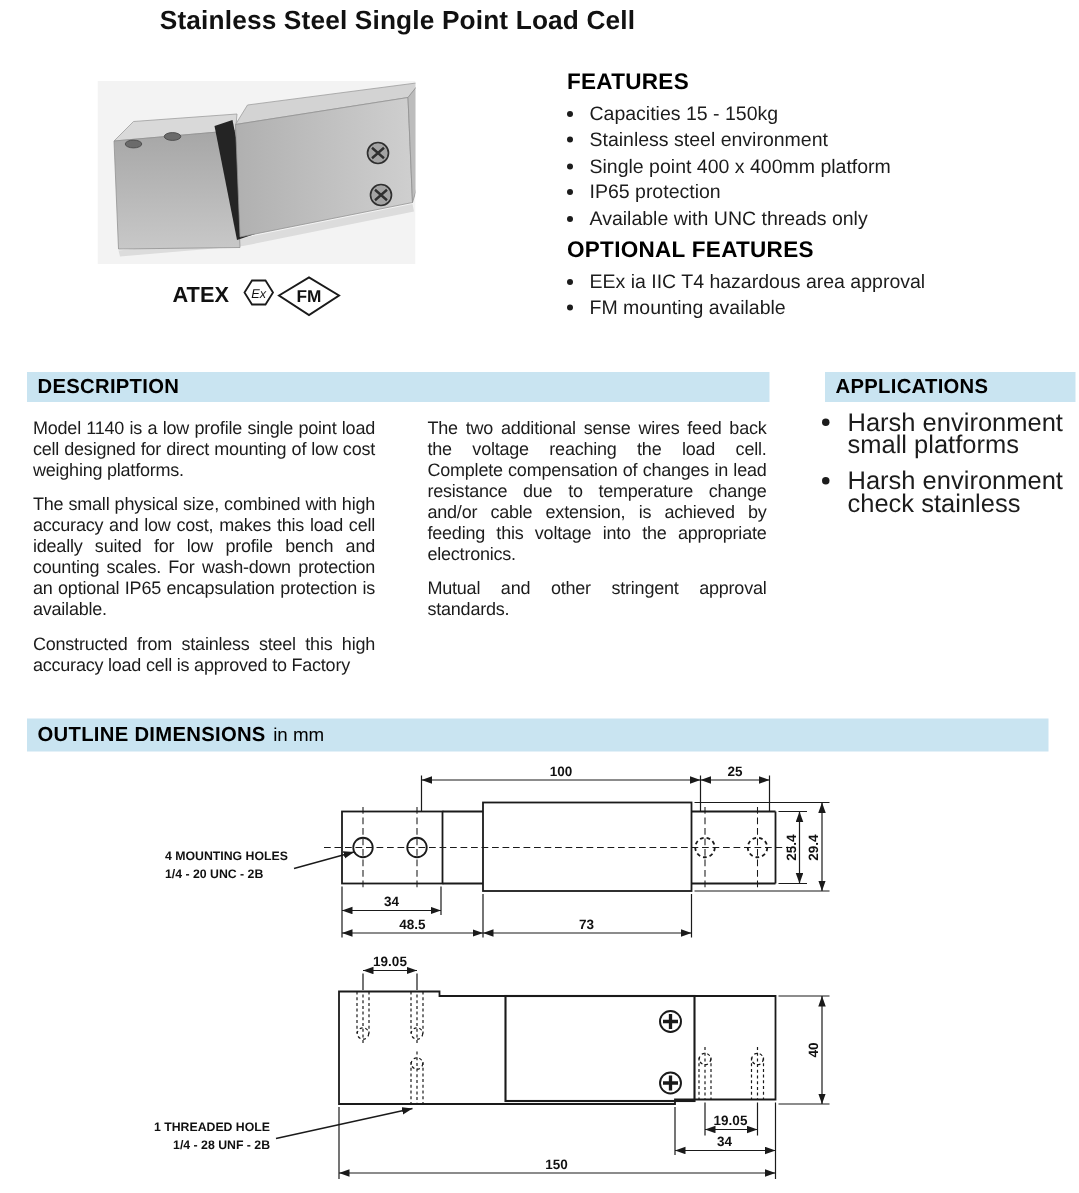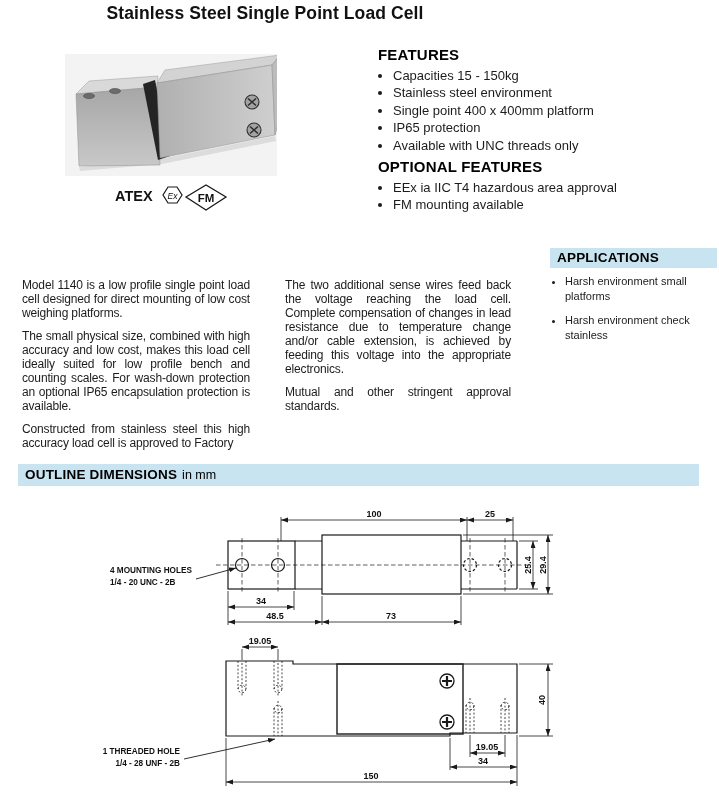--- a/index.html
+++ b/index.html
@@ -23,34 +23,34 @@
   .features h3{font-size:15px;font-weight:bold;letter-spacing:.2px;margin:0 0 4px 0;color:#000;}
   .features h3.opt{margin-top:4px;}
   .features ul{list-style:disc;padding-left:15px;margin:0 0 2px 0;}
   .features li{font-size:13px;line-height:17.4px;color:#1c1c1c;}
 
   
   .bar{position:absolute;height:20px;background:var(--section-bar-bg);
     font-size:13.5px;font-weight:bold;color:#000;line-height:20px;padding-left:7px;letter-spacing:.2px;}
   .bar-desc{left:18px;top:248px;width:495px;}
   .bar-apps{left:550px;top:248px;width:167px;}
-  .bar-outline{left:18px;top:464px;width:681px;height:22px;line-height:22px;}
+  .bar-outline{left:18px;top:479px;width:681px;height:22px;line-height:22px;}
   .bar-outline .unit{font-weight:normal;font-size:12.5px;letter-spacing:0;margin-left:5px;}
 
   
   .desc-col{position:absolute;top:274px;width:228px;font-size:12px;line-height:14px;
     text-align:justify;letter-spacing:-.15px;color:#1c1c1c;}
   .desc-col-1{left:22px;}
   .desc-col-2{left:285px;width:226px;}
   .desc-col p{margin:4px 0 9px 0;}
 
   
   .apps{position:absolute;left:552px;top:274px;width:158px;}
   .apps ul{list-style:disc;padding-left:13px;margin:0;}
-  .apps li{font-size:11px;line-height:15px;margin-bottom:9px;color:#1c1c1c;}
+  .apps li{font-size:17px;line-height:15px;margin-bottom:9px;color:#1c1c1c;}
 
   
   .drawing{position:absolute;left:0;top:498px;width:719px;height:297px;}
   svg .ln{stroke:var(--drawing-line);fill:none;}
   svg text{font-family:"Liberation Sans",sans-serif;fill:#111;}
   .dim-t{font-size:9px;font-weight:bold;}
   .lbl-t{font-size:8.2px;font-weight:bold;}
 </style>
 </head>
 <body>
@@ -113,20 +113,21 @@
       <li>IP65 protection</li>
       <li>Available with UNC threads only</li>
     </ul>
     <h3 class="opt">OPTIONAL FEATURES</h3>
     <ul>
       <li>EEx ia IIC T4 hazardous area approval</li>
       <li>FM mounting available</li>
     </ul>
   </div>
 
+  <div class="bar bar-desc">DESCRIPTION</div>
   <div class="desc-col desc-col-1">
     <p>Model 1140 is a low profile single point load cell designed for direct mounting of low cost weighing platforms.</p>
     <p>The small physical size, combined with high accuracy and low cost, makes this load cell ideally suited for low profile bench and counting scales. For wash-down protection an optional IP65 encapsulation protection is available.</p>
     <p>Constructed from stainless steel this high accuracy load cell is approved to Factory</p>
   </div>
   <div class="desc-col desc-col-2">
     <p>The two additional sense wires feed back the voltage reaching the load cell. Complete compensation of changes in lead resistance due to temperature change and/or cable extension, is achieved by feeding this voltage into the appropriate electronics.</p>
     <p>Mutual and other stringent approval standards.</p>
   </div>
 

